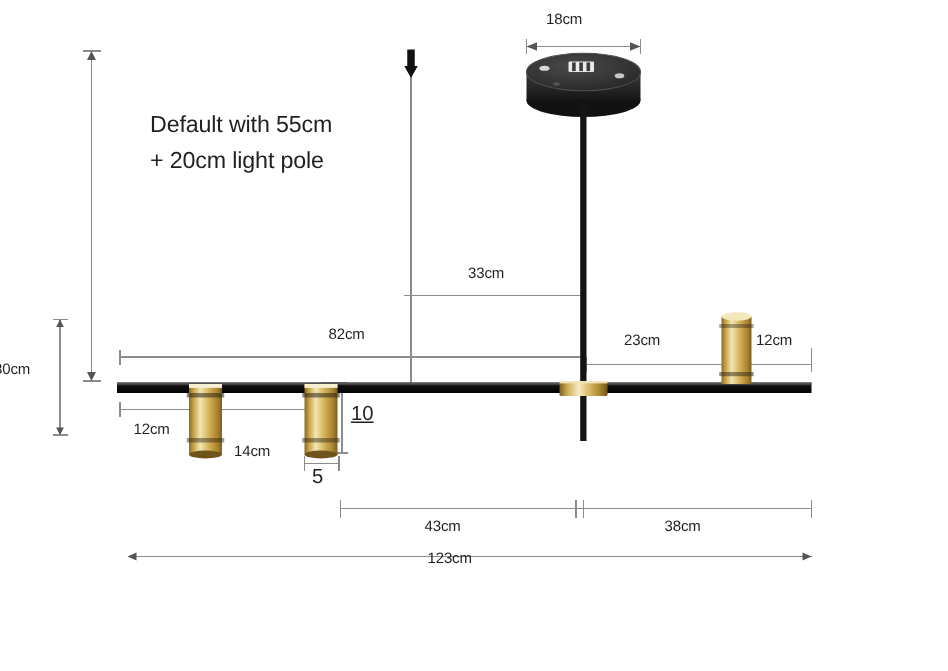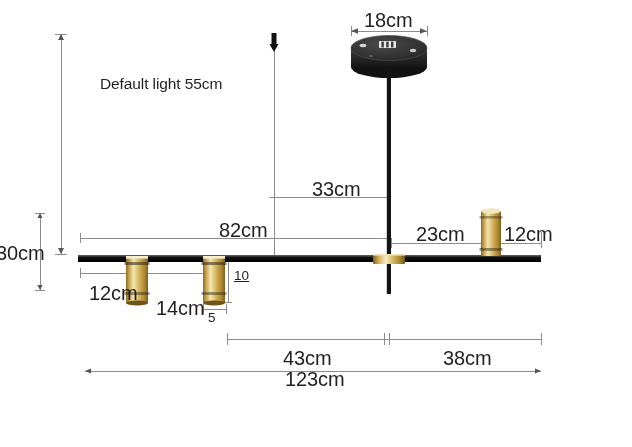--- a/index.html
+++ b/index.html
@@ -25,21 +25,21 @@
     height: 447px;
   }
   .lbl {
     position: absolute;
     color: #231f20;
     font-family: "Liberation Sans", sans-serif;
     white-space: nowrap;
     line-height: 1.25;
   }
   .dim-lbl {
-    font-size: 20px;
+    font-size: 10px;
     letter-spacing: -0.1px;
   }
   .dim-lbl-sm {
     font-size: 13.5px;
   }
   .note {
     font-size: 15.5px;
     letter-spacing: -0.1px;
   }
   .note div { margin-bottom: 5px; }
@@ -234,21 +234,22 @@
 
     <g>
       <rect x="481" y="211" width="20" height="45" fill="url(#brassGrad)"></rect>
       <ellipse cx="491" cy="211" rx="10" ry="2.8" fill="#f3e8bc"></ellipse>
       <rect x="479.5" y="216" width="23" height="2.6" fill="#2c2416" opacity="0.4"></rect>
       <rect x="479.5" y="248" width="23" height="2.8" fill="#2c2416" opacity="0.5"></rect>
     </g>
   </svg>
 
   <div class="lbl note" style="left:100px; top:74px;">
-    <div>Default light 55cm</div>
+    <div>Default with 55cm</div>
+    <div>+ 20cm light pole</div>
   </div>
 
   <div class="lbl dim-lbl" style="left:364px; top:8px;">18cm</div>
 
   <div class="lbl dim-lbl" style="left:-4px; top:241px;">30cm</div>
 
   <div class="lbl dim-lbl" style="left:312px; top:177px;">33cm</div>
 
   <div class="lbl dim-lbl" style="left:219px; top:218px;">82cm</div>
 

